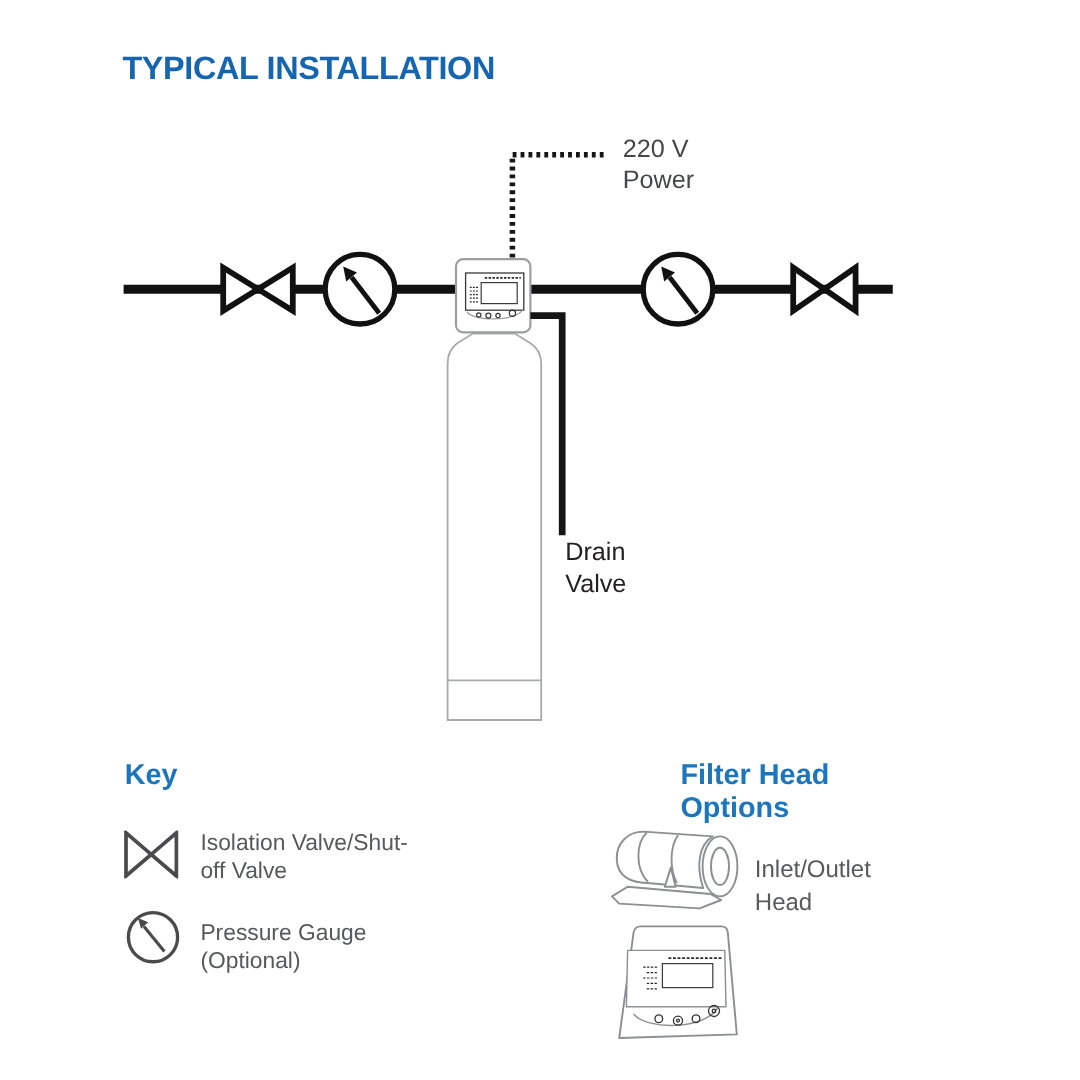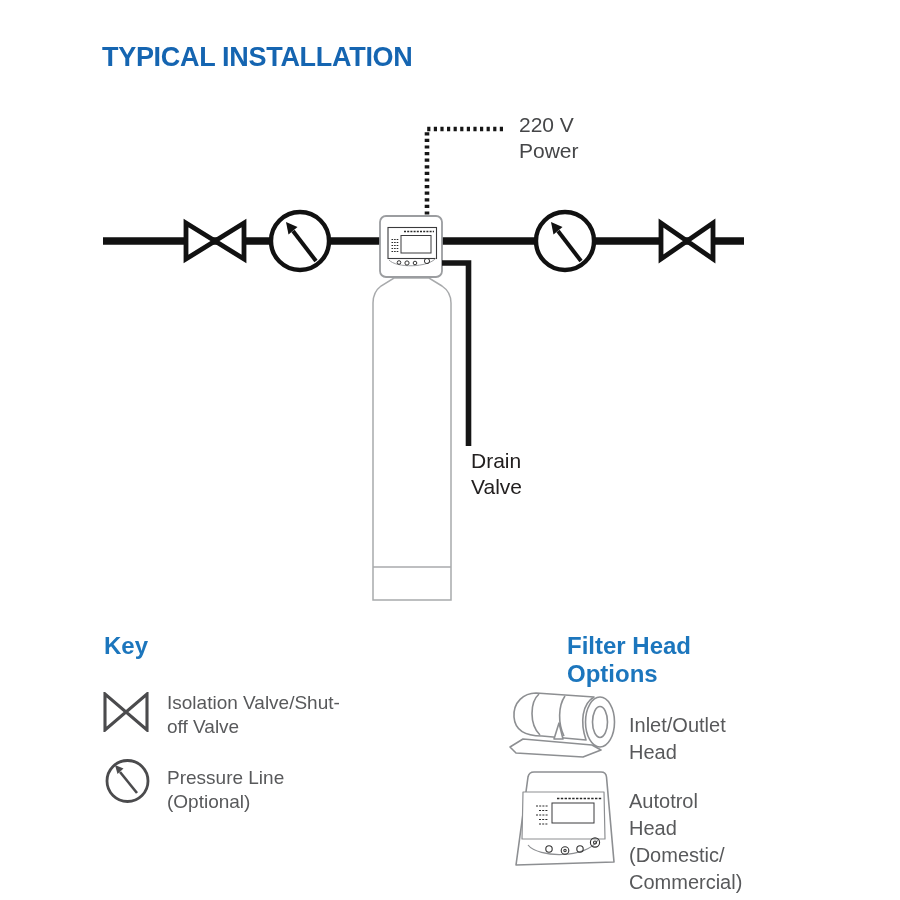--- a/index.html
+++ b/index.html
@@ -116,21 +116,21 @@
     </g>
   </svg>
   <div class="abs key-item-label" id="key-item-1-label">Isolation Valve/Shut-
 off Valve</div>
 
   <svg class="abs" id="key-gauge-icon" width="48" height="48" viewBox="0 0 48 48">
     <circle cx="23.5" cy="24" r="20.5" fill="none" stroke="#4b4b4d" stroke-width="2.8"></circle>
     <line x1="33" y1="36" x2="16" y2="15" stroke="#4b4b4d" stroke-width="2.6"></line>
     <polygon points="11,8 19.5,11.5 13.5,17" fill="#4b4b4d"></polygon>
   </svg>
-  <div class="abs key-item-label" id="key-item-2-label">Pressure Line
+  <div class="abs key-item-label" id="key-item-2-label">Pressure Gauge
 (Optional)</div>
 
   <div class="abs section-heading" id="fho-heading">Filter Head Options</div>
 
   <svg class="abs" id="fho-inlet-illu" width="118" height="80" viewBox="0 0 118 80">
     <g fill="#ffffff" stroke="#8d8f92" stroke-width="1.6" stroke-linejoin="round">
 
       <path d="M 8 63 L 21 55 L 90 61 L 99 66 L 81 73 L 14 69 Z"></path>
 
       <path d="M 12 33 C 11 18 22 9 34 9 L 92 13 C 80 20 78 38 84 56 L 40 52 C 24 52 13 47 12 33 Z"></path>
@@ -168,17 +168,14 @@
     <path d="M 16 77 C 26 90 74 91 86 72" fill="none" stroke="#8d8f92" stroke-width="1.2"></path>
     <g fill="none" stroke="#333333" stroke-width="1.1">
       <circle cx="37" cy="81" r="3.2"></circle>
       <circle cx="53" cy="82.5" r="3.8"></circle>
       <circle cx="68" cy="81" r="3.2"></circle>
       <circle cx="83" cy="74.5" r="4.6"></circle>
       <circle cx="53" cy="82.5" r="1.2"></circle>
       <circle cx="83" cy="74.5" r="1.5"></circle>
     </g>
   </svg>
-  <div class="abs fho-item-label" id="fho-item-2-label">Autotrol Head
-(Domestic/
-Commercial)</div>
 
 </div>
 
 </body></html>

